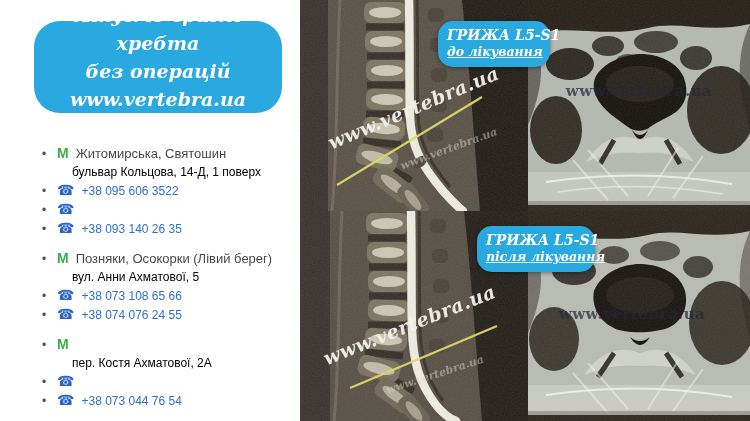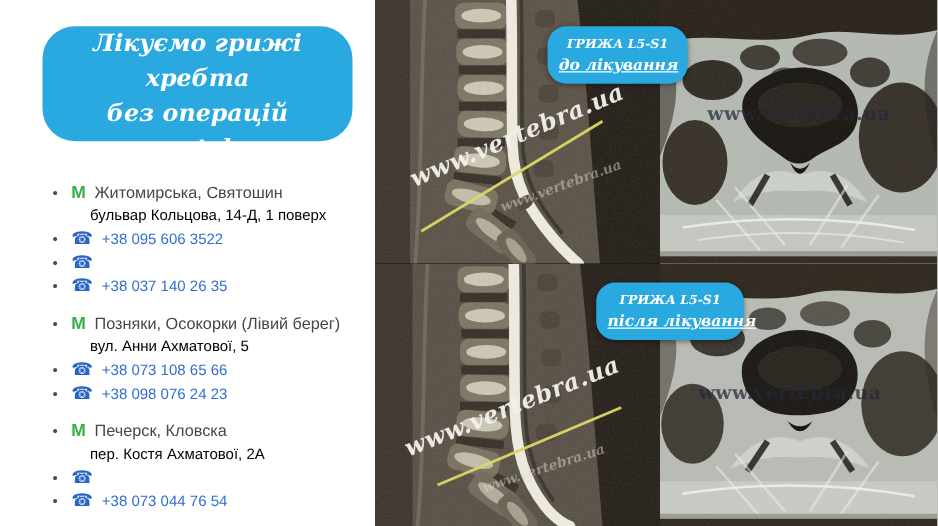--- a/index.html
+++ b/index.html
@@ -2,21 +2,21 @@
 <html><head>
 <meta charset="utf-8">
 <style>
   html,body{margin:0;padding:0;background:#ffffff;}
   .stage{position:relative;width:750px;height:421px;background:#ffffff;overflow:hidden;
          font-family:"Liberation Sans",sans-serif;}
 
   
   .left-panel{position:absolute;left:0;top:0;width:300px;height:421px;background:#ffffff;}
   .banner{position:absolute;left:34px;top:21px;width:248px;height:92px;background:#29a9e0;
-          border-radius:26px;color:#ffffff;display:flex;flex-direction:column;justify-content:flex-start;
+          border-radius:26px;color:#ffffff;display:flex;flex-direction:column;justify-content:flex-end;
           align-items:center;text-align:center;font-family:"DejaVu Serif",serif;font-style:italic;
           font-weight:bold;font-size:19px;line-height:28px;}
   .contacts{position:absolute;left:42px;top:144px;width:252px;}
   .loc{margin-bottom:11px;}
   .row{display:flex;align-items:baseline;gap:7px;font-size:13px;color:#474747;line-height:18px;}
   .bullet{color:#4d4d4d;font-size:12px;flex:0 0 8px;}
   .metro{color:#3bae4a;font-weight:bold;font-size:14px;}
   .addr{margin-left:30px;font-size:12px;color:#000000;line-height:18px;}
   .phone-row{display:flex;align-items:baseline;gap:7px;line-height:18px;cursor:pointer;}
   .phone-icon{color:#2a64c6;font-size:14px;}
@@ -27,21 +27,21 @@
   .cell{position:absolute;overflow:hidden;}
   .cell svg{display:block;width:100%;height:100%;}
   #tl{left:0;top:0;width:228px;height:211px;}
   #tr{left:228px;top:0;width:222px;height:211px;}
   #bl{left:0;top:211px;width:228px;height:210px;}
   #br{left:228px;top:211px;width:222px;height:210px;}
 
   .mri-label{position:absolute;background:#29a9e0;border-radius:15px;color:#ffffff;text-align:center;
              font-family:"DejaVu Serif",serif;font-style:italic;font-weight:bold;
              padding:6px 9px 7px;box-shadow:0 1px 4px rgba(0,0,0,0.4);}
-  .mri-label .l1{font-size:10px;line-height:17px;white-space:nowrap;}
+  .mri-label .l1{font-size:14px;line-height:17px;white-space:nowrap;}
   .mri-label .l2{font-size:12.5px;line-height:16px;white-space:nowrap;text-decoration:underline;}
   #label-before{left:138px;top:21px;width:94px;}
   #label-after{left:177px;top:226px;width:100px;}
 
   .wm-big{font-family:"DejaVu Serif",serif;font-style:italic;font-weight:bold;font-size:19px;
           fill:#f4f2ec;opacity:0.95;letter-spacing:0.5px;}
   .wm-small{font-family:"DejaVu Serif",serif;font-style:italic;font-weight:bold;font-size:11px;
           fill:#d8d4c8;opacity:0.5;}
   .wm-axial{font-family:"DejaVu Serif",serif;font-weight:bold;font-size:15px;
           fill:#232939;opacity:0.72;letter-spacing:0.5px;}
@@ -82,48 +82,47 @@
           <span class="phone-icon">☎</span>
           <span class="phone-num">+38 095 606 3522</span>
         </div>
         <div class="row phone-row">
           <span class="bullet">•</span>
           <span class="phone-icon">☎</span>
         </div>
         <div class="row phone-row">
           <span class="bullet">•</span>
           <span class="phone-icon">☎</span>
-          <span class="phone-num">+38 037 140 26 35</span>
+          <span class="phone-num">+38 093 140 26 35</span>
         </div>
       </div>
 
       <div class="loc">
         <div class="row">
           <span class="bullet">•</span>
           <span class="metro">М</span>
           <span>Позняки, Осокорки (Лівий берег)</span>
         </div>
         <div class="addr">вул. Анни Ахматової, 5</div>
         <div class="row phone-row">
           <span class="bullet">•</span>
           <span class="phone-icon">☎</span>
           <span class="phone-num">+38 073 108 65 66</span>
         </div>
         <div class="row phone-row">
           <span class="bullet">•</span>
           <span class="phone-icon">☎</span>
-          <span class="phone-num">+38 098 076 24 23</span>
+          <span class="phone-num">+38 074 076 24 55</span>
         </div>
       </div>
 
       <div class="loc">
         <div class="row">
           <span class="bullet">•</span>
           <span class="metro">М</span>
-          <span>Печерск, Кловска</span>
         </div>
         <div class="addr">пер. Костя Ахматової, 2А</div>
         <div class="row phone-row">
           <span class="bullet">•</span>
           <span class="phone-icon">☎</span>
         </div>
         <div class="row phone-row">
           <span class="bullet">•</span>
           <span class="phone-icon">☎</span>
           <span class="phone-num">+38 073 044 76 54</span>

